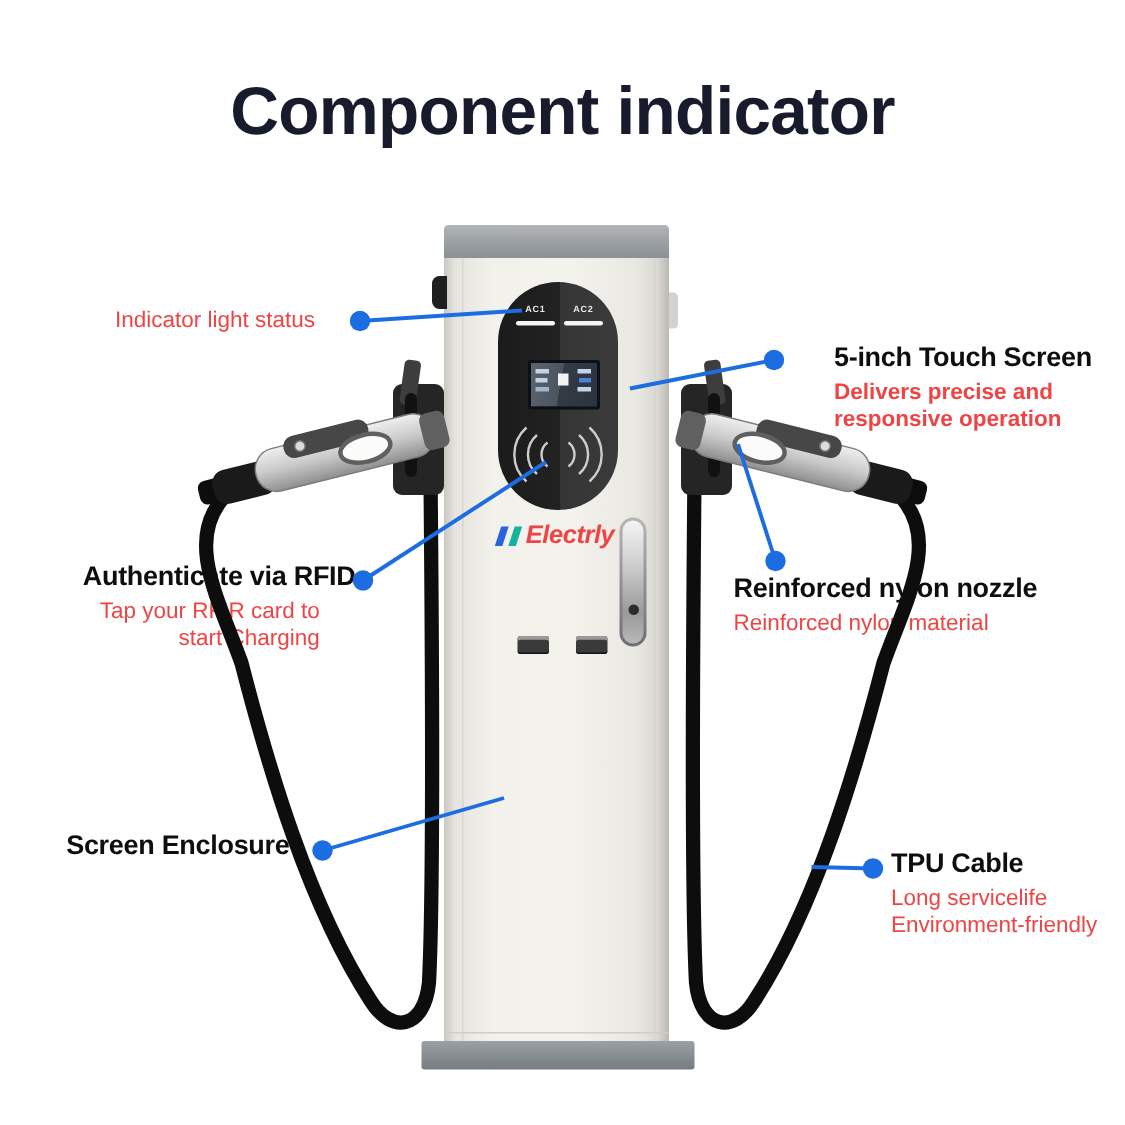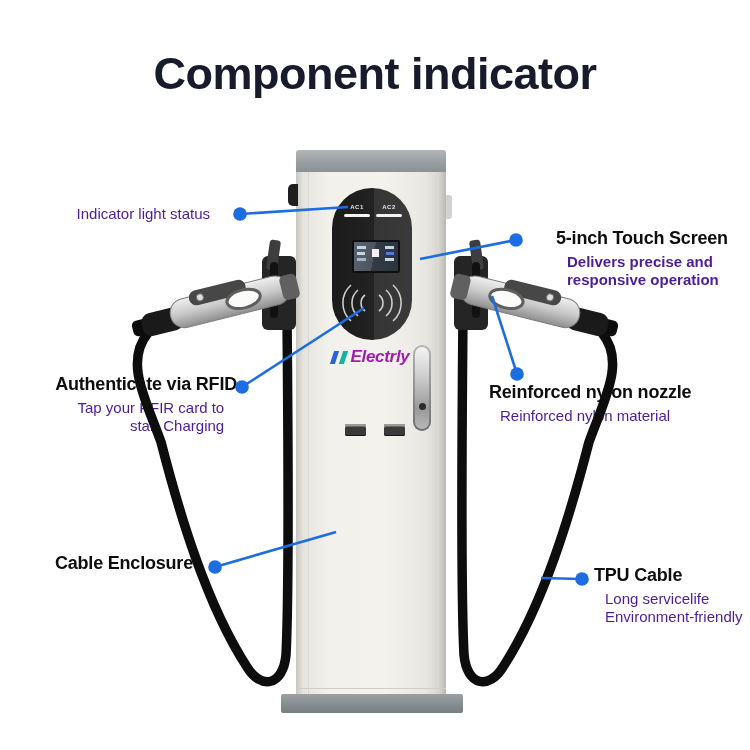--- a/index.html
+++ b/index.html
@@ -40,36 +40,36 @@
   #px-c{left:3px;top:16px;width:9px;height:3px;background:#9fb6cc;}
   #px-d{right:4px;top:4px;width:9px;height:3px;}
   #px-e{right:4px;top:10px;width:8px;height:3px;background:#4f7fd9;}
   #px-f{right:4px;top:16px;width:9px;height:3px;}
   #px-g{left:18px;top:7px;width:7px;height:8px;background:#f2f2f2;}
 
   
   #brand-row{left:296px;top:347px;width:150px;display:flex;justify-content:center;align-items:center;gap:4px;}
   .brand-bar{width:5px;height:13px;transform:skewX(-18deg);}
   #brand-bar-1{background:#2a63e0;} #brand-bar-2{background:#14b3a0;}
-  #brand-name{font-size:17px;font-weight:800;font-style:italic;color:#a21caf;letter-spacing:-0.3px;}
+  #brand-name{font-size:17px;font-weight:800;font-style:italic;color:#ef4444;letter-spacing:-0.3px;}
 
   
   #door-handle{left:413px;top:345px;width:18px;height:86px;border-radius:9px;padding:2px;box-sizing:border-box;
     background:linear-gradient(180deg,#b5b5b5,#6f6f6f);}
   #door-handle-inner{width:100%;height:100%;border-radius:7px;position:relative;
     background:linear-gradient(180deg,#f4f4f4 0%,#cfcfcf 35%,#9a9a9a 75%,#b8b8b8 100%);}
   #handle-button{position:absolute;left:3.5px;top:56px;width:7px;height:7px;border-radius:50%;background:#2c2c2c;}
   .card-slot{top:424px;width:21px;height:12px;border-radius:2px;background:#3a3a3a;
     box-shadow:inset 0 2.5px 0 #9a9a9a, inset 0 -1px 0 #141414;}
   #card-slot-1{left:345px;} #card-slot-2{left:384px;}
 
   
   .feature{z-index:1;}
   .f-title{font-size:18px;font-weight:700;color:#0e0e0e;letter-spacing:-0.2px;}
-  .f-desc{font-size:15px;color:#4c1d95;line-height:1.18;margin-top:4px;margin-left:11px;}
+  .f-desc{font-size:15px;color:#ef4444;line-height:1.18;margin-top:4px;}
   .align-r{text-align:right;}
   #feature-led{right:520px;top:201px;}
   #feature-led .f-desc{margin-right:20px;}
   #feature-rfid{right:513px;top:374px;}
   #feature-rfid .f-desc{width:158px;}
   #feature-enclosure{right:557px;top:553px;}
   #feature-enclosure .f-desc{width:148px;}
   #feature-touch{left:556px;top:228px;}
   #feature-touch .f-desc{width:160px;font-weight:bold;}
   #feature-nozzle{left:489px;top:382px;}
@@ -135,21 +135,21 @@
   </div>
   <div id="feature-rfid" class="abs feature align-r">
     <div class="f-title">Authenticate via RFID</div>
     <div class="f-desc">Tap your RFIR card to start Charging</div>
   </div>
   <div id="feature-nozzle" class="abs feature">
     <div class="f-title">Reinforced nylon nozzle</div>
     <div class="f-desc">Reinforced nylon material</div>
   </div>
   <div id="feature-enclosure" class="abs feature align-r">
-    <div class="f-title">Cable Enclosure</div>
+    <div class="f-title">Screen Enclosure</div>
   </div>
   <div id="feature-tpu" class="abs feature">
     <div class="f-title">TPU Cable</div>
     <div class="f-desc">Long servicelife Environment-friendly</div>
   </div>
 
   <svg id="overlay" class="abs" viewBox="0 0 750 750">
     <defs>
       <linearGradient id="gunGrad" x1="0" y1="0" x2="0" y2="1">
         <stop offset="0" stop-color="#efefef"></stop>

